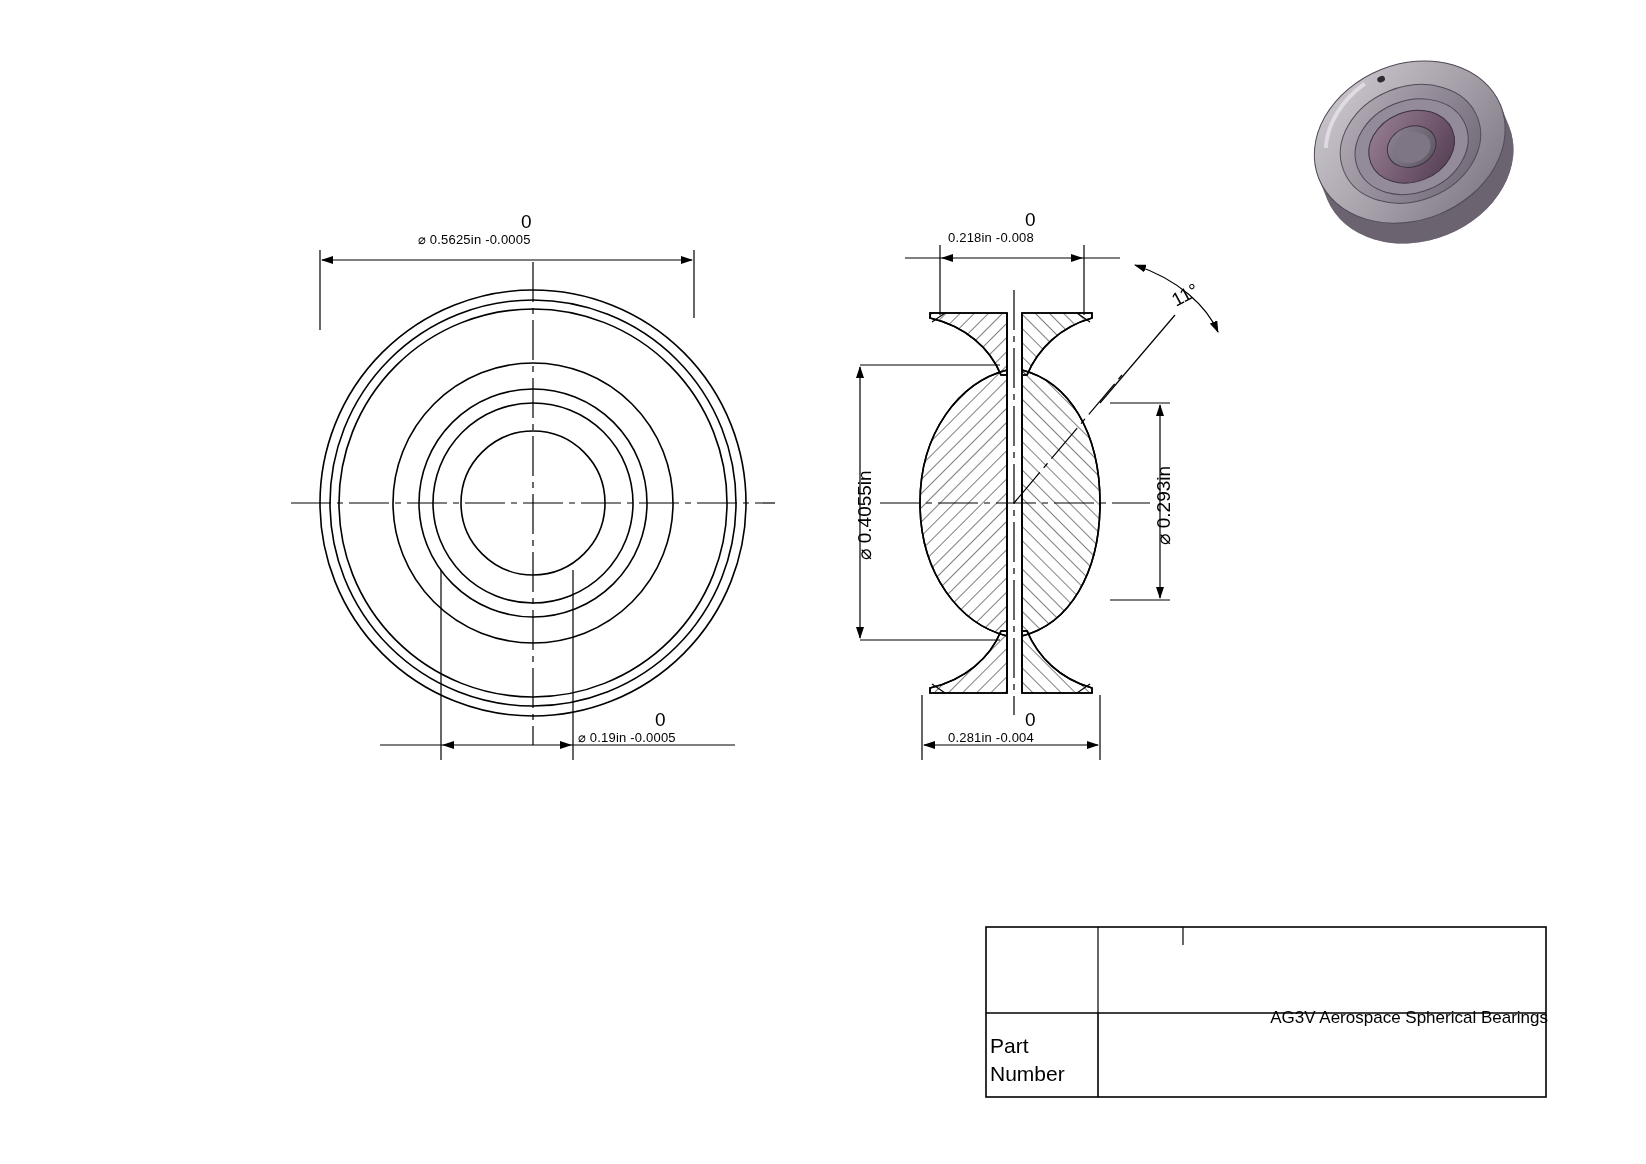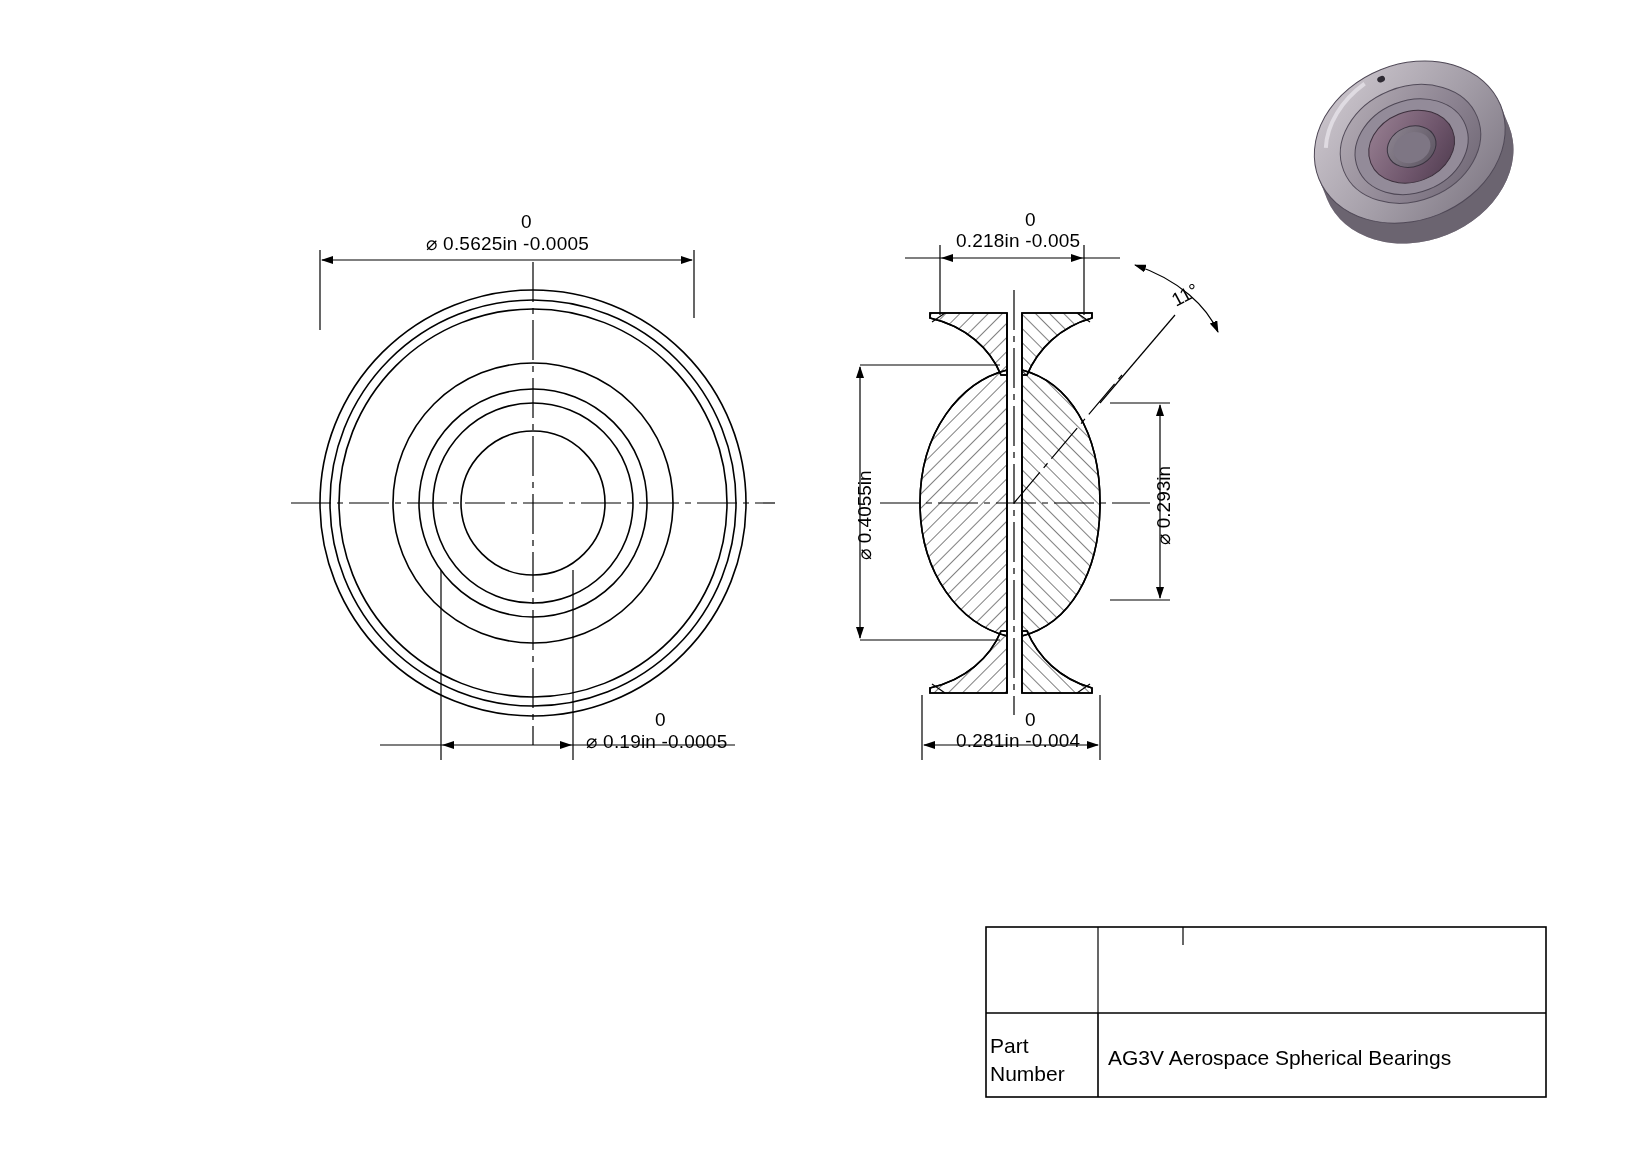--- a/index.html
+++ b/index.html
@@ -22,24 +22,23 @@
   }
   .drawing-svg {
     position: absolute;
     left: 0;
     top: 0;
     width: 1646px;
     height: 1164px;
   }
   .dim-text {
     position: absolute;
-    font-size: 19px;
+    font-size: 13px;
     white-space: nowrap;
     letter-spacing: 0.2px;
-    margin-left: 8px;
   }
   .dim-zero {
     position: absolute;
     font-size: 19px;
     white-space: nowrap;
   }
   .vert-text {
     position: absolute;
     font-size: 19px;
     white-space: nowrap;
@@ -67,24 +66,24 @@
     left: 990px;
     top: 1032px;
     width: 108px;
     text-align: left;
     font-size: 21px;
     line-height: 28px;
   }
   .tb-partnumber-value {
     position: absolute;
     left: 1108px;
-    top: 1046px;
+    top: 1008px;
     width: 440px;
-    text-align: left;
-    font-size: 21px;
+    text-align: right;
+    font-size: 17px;
   }
   .photo {
     position: absolute;
     left: 1290px;
     top: 30px;
     width: 250px;
     height: 250px;
   }
 </style>
 </head>
@@ -209,21 +208,21 @@
     </g>
   </svg>
 
   <div class="dim-zero" style="left:521px; top:211px;">0</div>
   <div class="dim-text" style="left:418px; top:232px;">⌀ 0.5625in -0.0005</div>
 
   <div class="dim-zero" style="left:655px; top:709px;">0</div>
   <div class="dim-text" style="left:578px; top:730px;">⌀ 0.19in -0.0005</div>
 
   <div class="dim-zero" style="left:1025px; top:209px;">0</div>
-  <div class="dim-text" style="left:948px; top:230px;">0.218in -0.005</div>
+  <div class="dim-text" style="left:948px; top:230px;">0.218in -0.008</div>
 
   <div class="dim-zero" style="left:1025px; top:709px;">0</div>
   <div class="dim-text" style="left:948px; top:730px;">0.281in -0.004</div>
 
   <div class="vert-text" style="left:853px; top:560px;">⌀ 0.4055in</div>
   <div class="vert-text" style="left:1152px; top:545px;">⌀ 0.293in</div>
 
   <div class="angle-text" style="left:1168px; top:292px;">11°</div>
 
   <div class="tb-partnumber-label">

